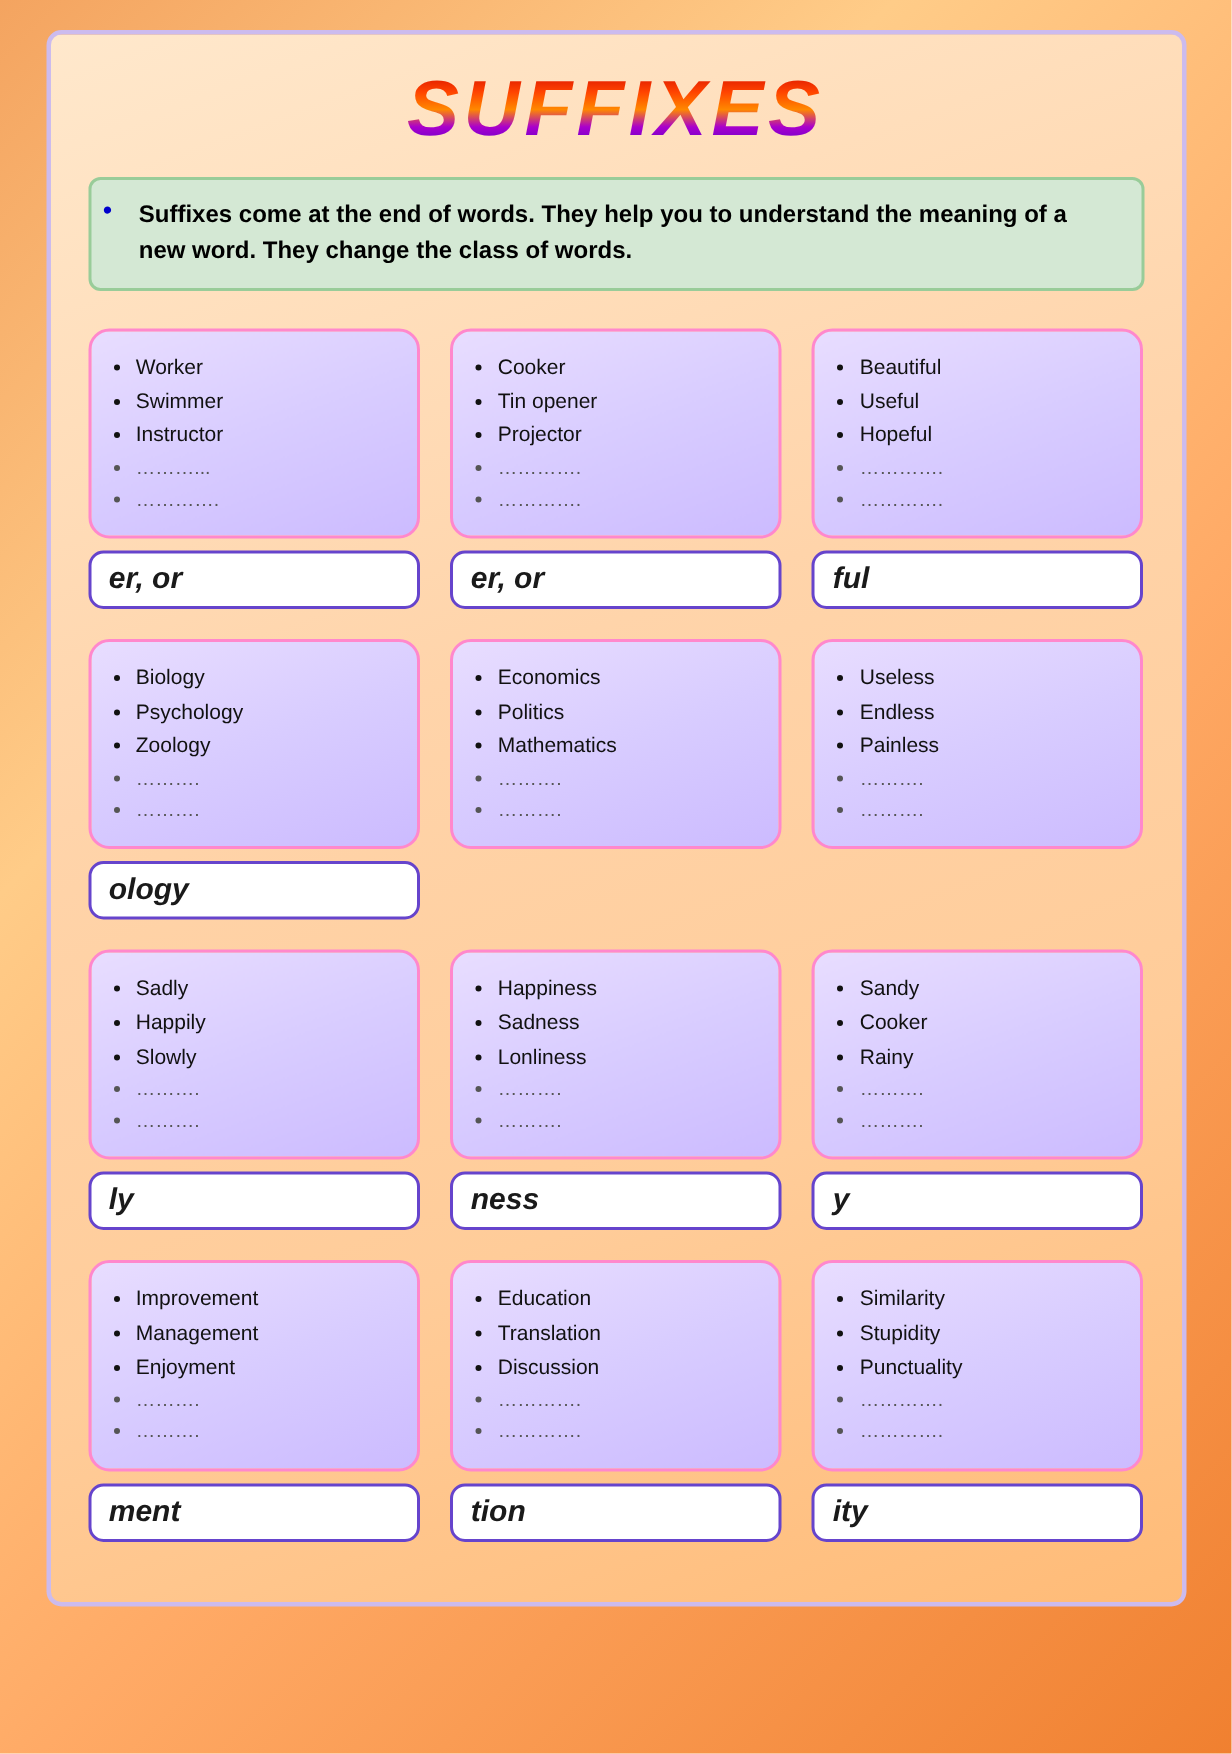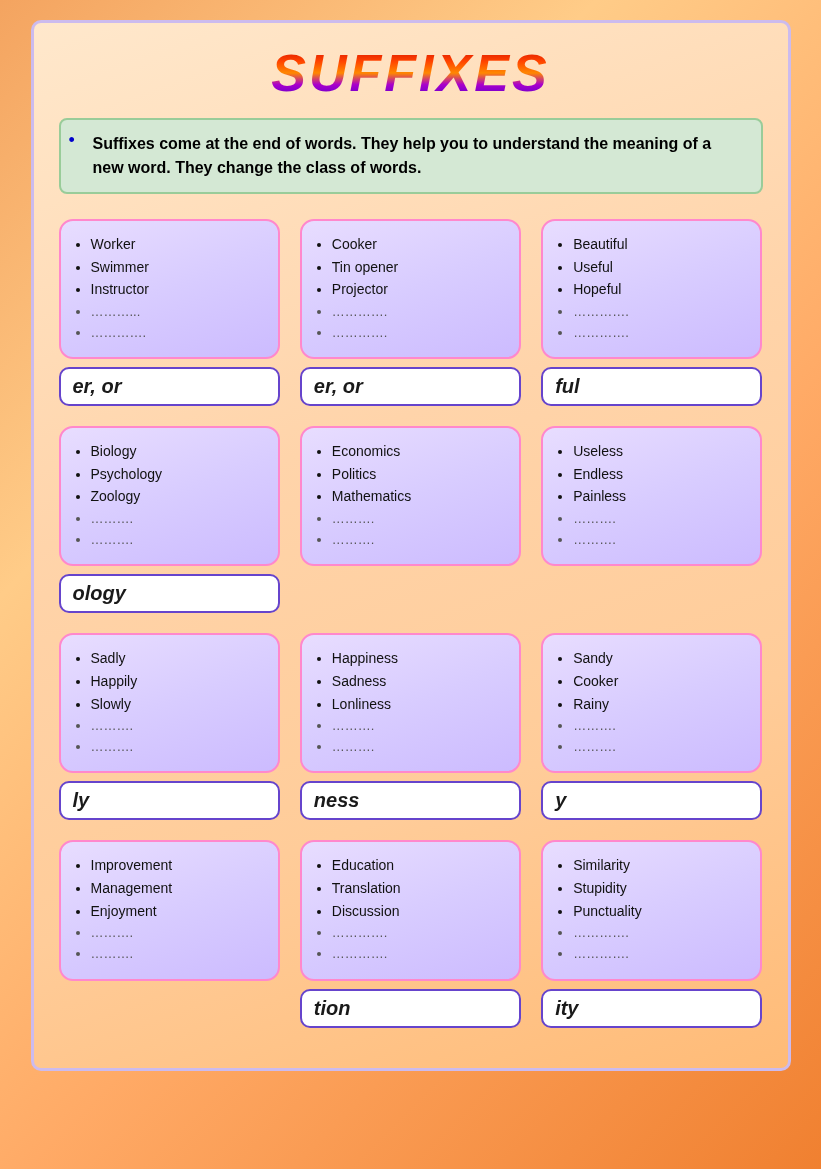--- a/index.html
+++ b/index.html
@@ -245,20 +245,21 @@
       <div class="card-group">
         <div class="card-content">
           <ul>
             <li>Improvement</li>
             <li>Management</li>
             <li>Enjoyment</li>
             <li class="dots">……….</li>
             <li class="dots">……….</li>
           </ul>
         </div>
+        <div class="card-label"><span class="card-label-text">ment</span></div>
       </div>
       <div class="card-group">
         <div class="card-content">
           <ul>
             <li>Education</li>
             <li>Translation</li>
             <li>Discussion</li>
             <li class="dots">………….</li>
             <li class="dots">………….</li>
           </ul>

